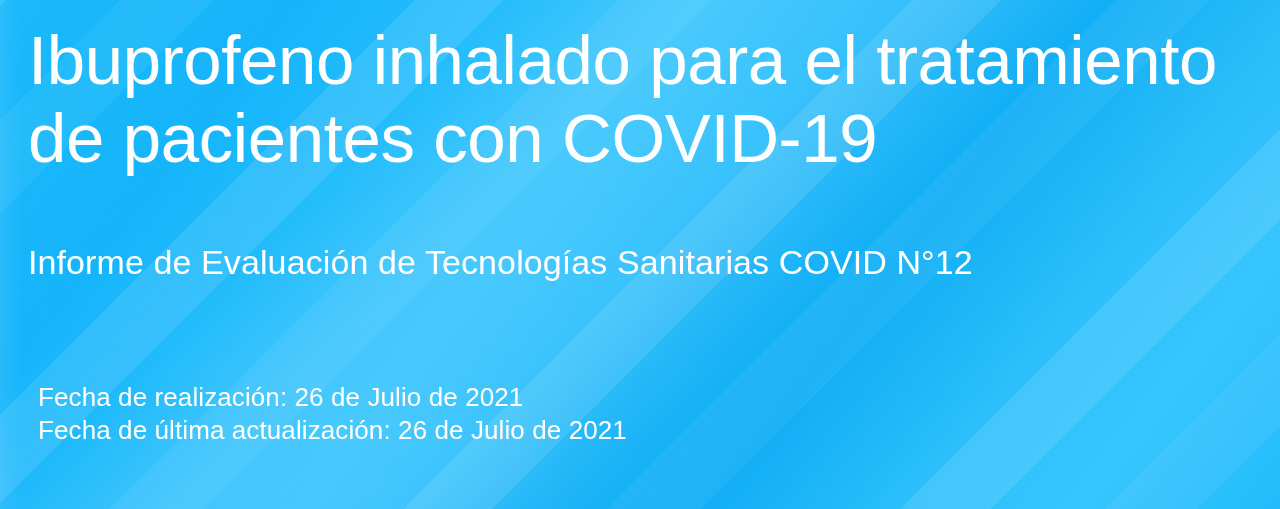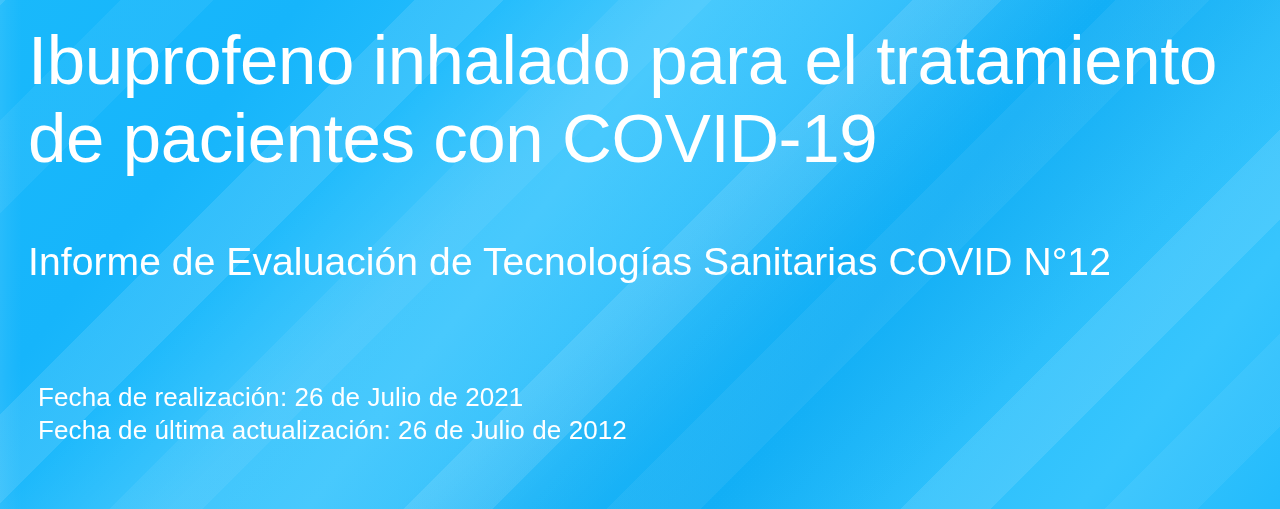--- a/index.html
+++ b/index.html
@@ -115,21 +115,21 @@
     white-space: pre-line;
   }
 
   .subtitle {
     position: absolute;
     top: 241px;
     left: 0;
     right: 0;
     margin: 0;
     color: #ffffff;
-    font-size: 39px;
+    font-size: 34px;
     line-height: 42px;
     font-weight: normal;
     letter-spacing: 0.1px;
     white-space: pre-line;
   }
 
   .dates {
     position: absolute;
     top: 381px;
     left: 0;
@@ -159,17 +159,17 @@
   <div class="bg-layer bg-left-edge"></div>
 
   <div class="content">
 
     <h1 class="title">Ibuprofeno inhalado para el tratamiento de pacientes con COVID-19</h1>
 
     <h2 class="subtitle">Informe de Evaluación de Tecnologías Sanitarias COVID N°12</h2>
 
     <div class="dates">
       <span class="date-line">Fecha de realización: 26 de Julio de 2021</span>
-      <span class="date-line">Fecha de última actualización: 26 de Julio de 2012</span>
+      <span class="date-line">Fecha de última actualización: 26 de Julio de 2021</span>
     </div>
 
   </div>
 </div>
 
 </body></html>

